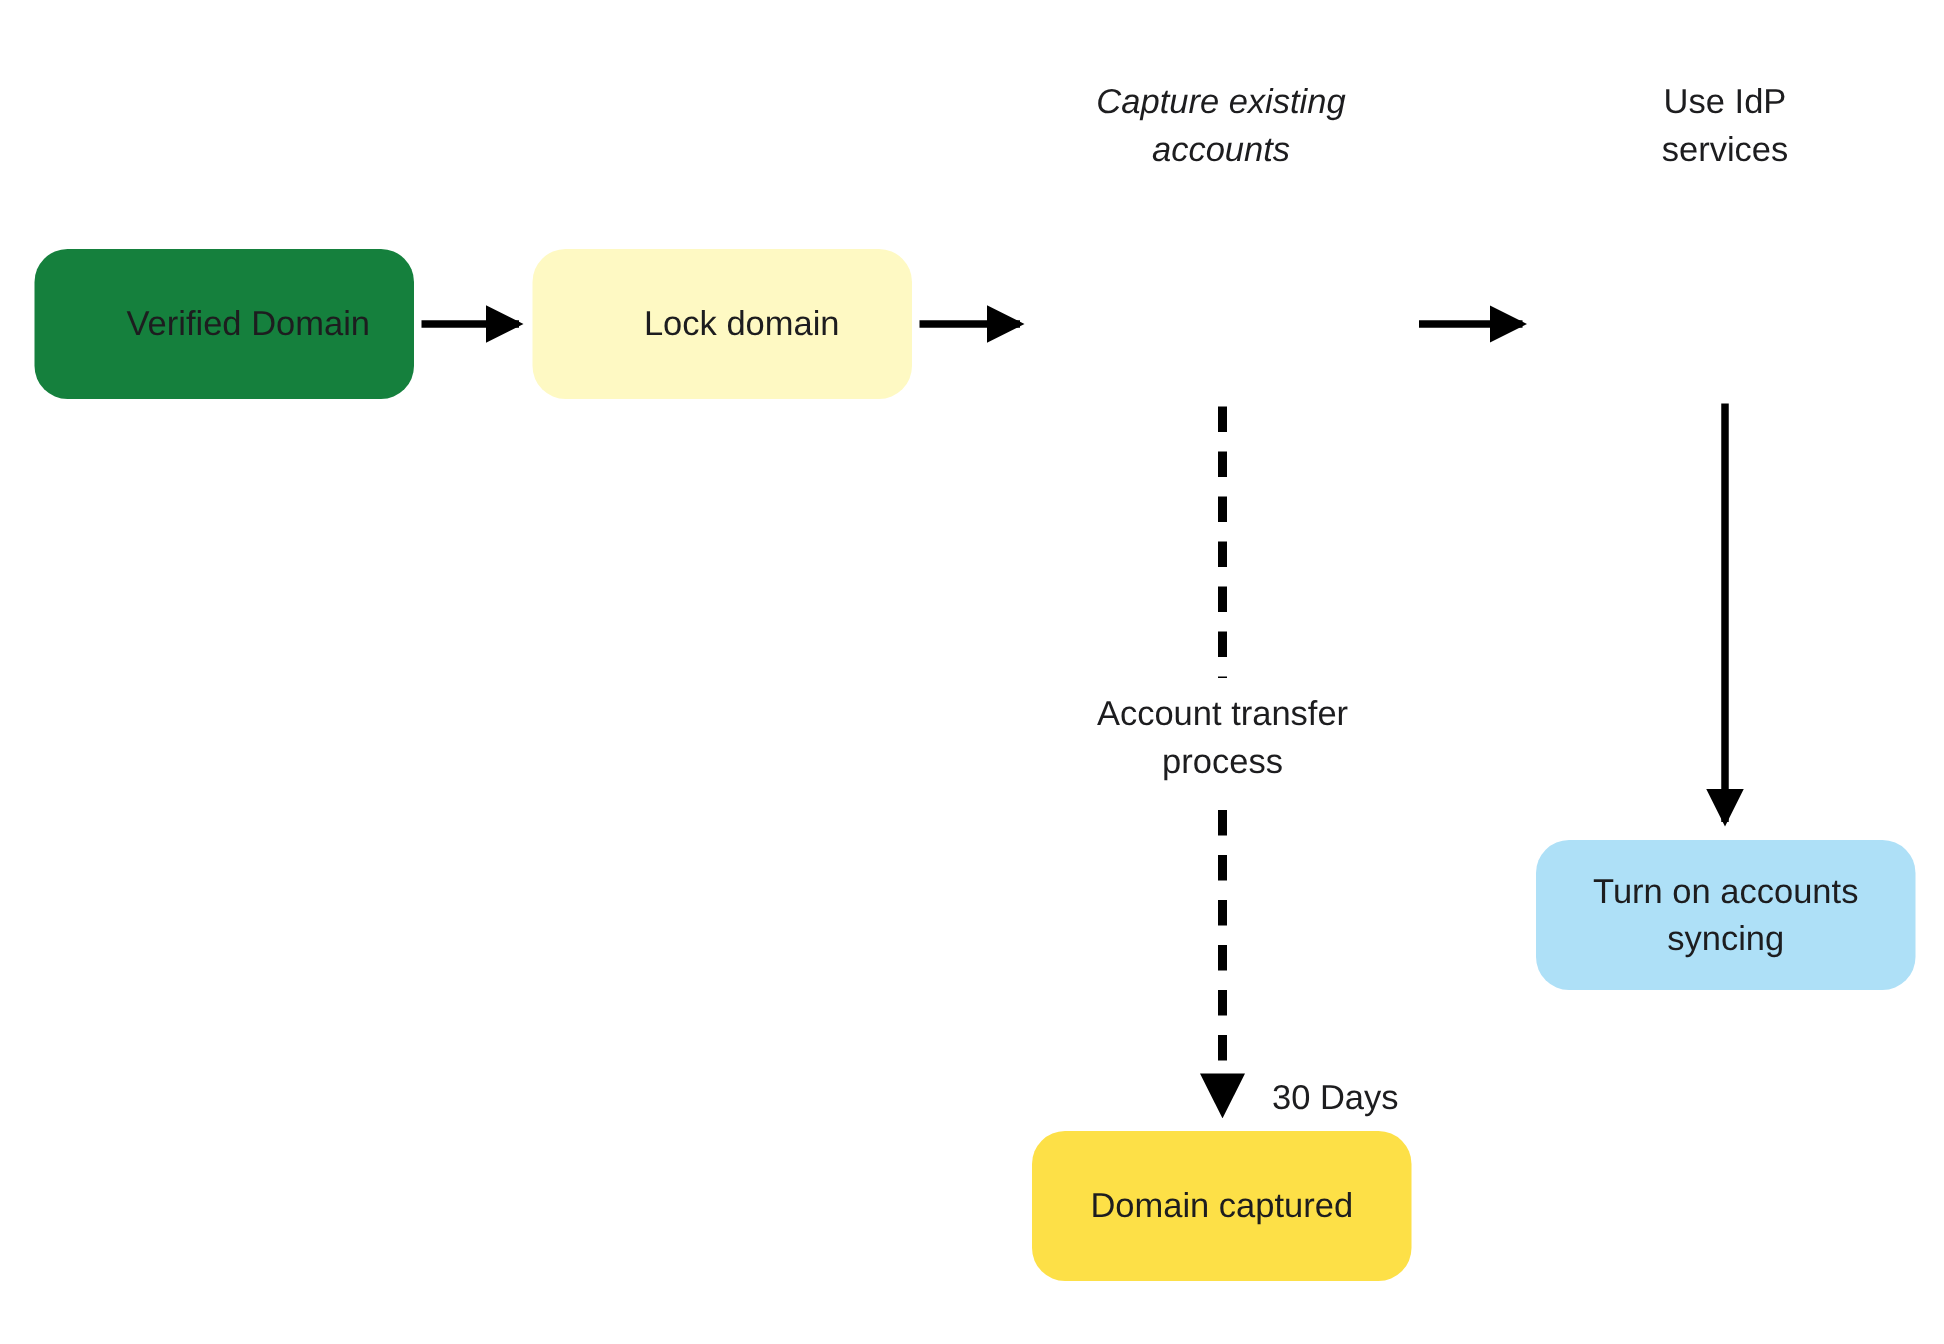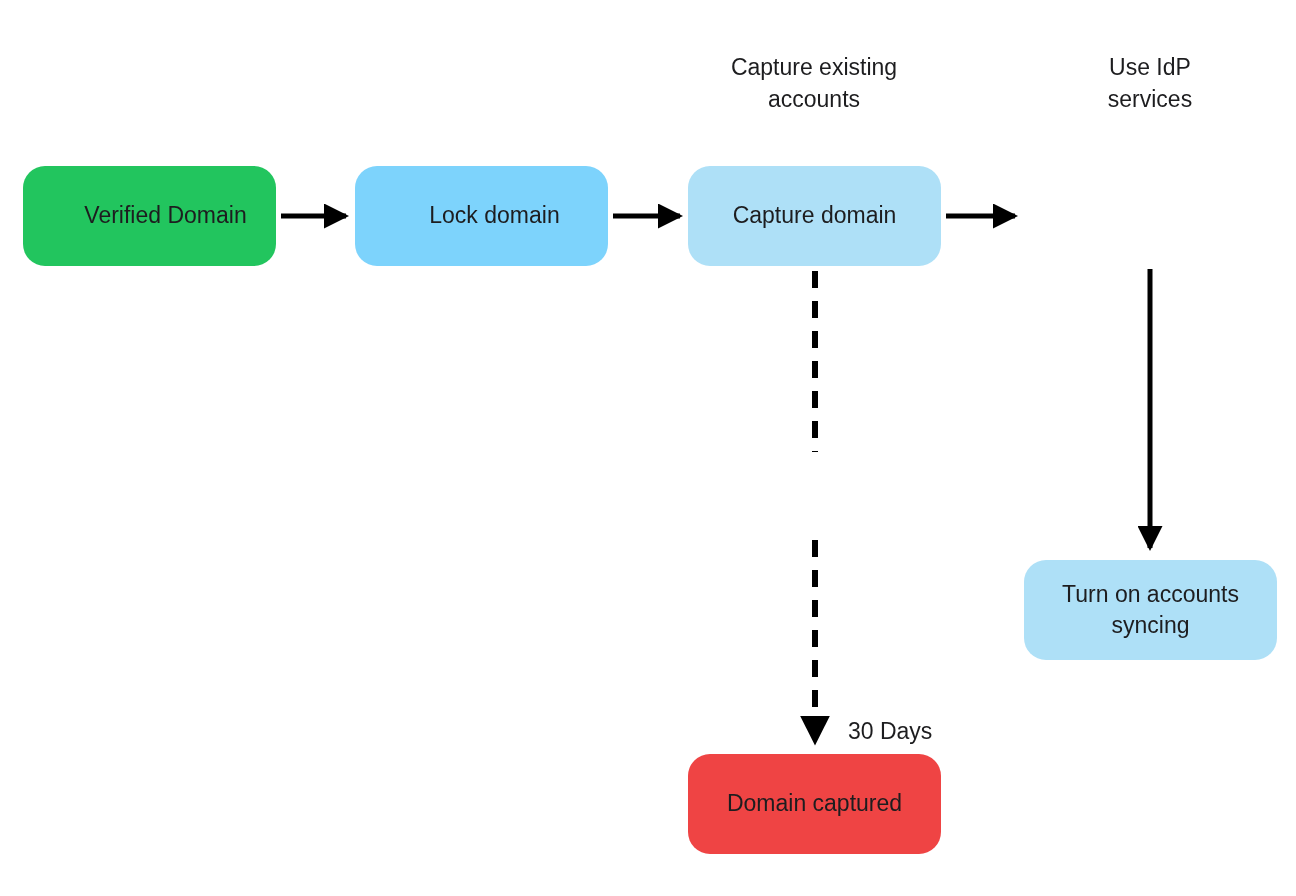--- a/index.html
+++ b/index.html
@@ -35,21 +35,21 @@
   .note--left { text-align: center; white-space: nowrap; }
   
   #n-verified   { left: 23px;   top: 166px; width: 253px; height: 100px; }
   #n-lock       { left: 355px;  top: 166px; width: 253px; height: 100px; }
   #n-capture    { left: 688px;  top: 166px; width: 253px; height: 100px; }
   #n-federated  { left: 1024px; top: 166px; width: 253px; height: 100px; }
   #n-directory  { left: 1024px; top: 560px; width: 253px; height: 100px; }
   #n-captured   { left: 688px;  top: 754px; width: 253px; height: 100px; }
   
   #a-limit      { left: 331px;  top: 32px;  width: 300px; }
-  #a-existing   { left: 664px;  top: 52px;  width: 300px; }
+  #a-existing   { left: 664px;  top: 52px;  width: 300px; font-style: italic; }
   #a-idp        { left: 1000px; top: 52px;  width: 300px; }
   #a-transfer   { left: 665px;  top: 460px; width: 300px; }
   #a-days       { left: 848px;  top: 716px; }
 </style>
 </head>
 <body>
 
 <div class="canvas">
 
   <svg class="arrows" width="1296" height="896" viewBox="0 0 1296 896">
@@ -59,44 +59,43 @@
       </marker>
     </defs>
     <line x1="281" y1="216" x2="346" y2="216" stroke="#000000" stroke-width="5" marker-end="url(#ah)"></line>
     <line x1="613" y1="216" x2="680" y2="216" stroke="#000000" stroke-width="5" marker-end="url(#ah)"></line>
     <line x1="946" y1="216" x2="1015" y2="216" stroke="#000000" stroke-width="5" marker-end="url(#ah)"></line>
     <line x1="1150" y1="269" x2="1150" y2="548" stroke="#000000" stroke-width="5" marker-end="url(#ah)"></line>
     <line x1="815" y1="271" x2="815" y2="452" stroke="#000000" stroke-width="6" stroke-dasharray="17 13"></line>
     <line x1="815" y1="540" x2="815" y2="742" stroke="#000000" stroke-width="6" stroke-dasharray="17 13" marker-end="url(#ah)"></line>
   </svg>
 
-  <div class="node" id="n-verified" style="background-color: #22c55e; padding-left: 48px;">
+  <div class="node" id="n-verified" style="background-color: #15803d; padding-left: 48px;">
     <span>Verified Domain</span>
   </div>
 
-  <div class="node" id="n-lock" style="background-color: #7dd3fc; padding-left: 42px;">
+  <div class="node" id="n-lock" style="background-color: #fef9c3; padding-left: 42px;">
     <span>Lock domain</span>
   </div>
 
-  <div class="node" id="n-capture" style="background-color: rgb(174, 224, 247);">
-    <span>Capture domain</span>
-  </div>
 
 
   <div class="node" id="n-directory" style="background-color: rgb(174, 224, 247);">
     <span>Turn on accounts syncing</span>
   </div>
 
-  <div class="node" id="n-captured" style="background-color: #ef4444; justify-content: center;">
+  <div class="node" id="n-captured" style="background-color: #fde047; justify-content: center;">
     <span>Domain captured</span>
   </div>
 
 
   <div class="note" id="a-existing">Capture existing
 accounts</div>
 
   <div class="note" id="a-idp">Use IdP
 services</div>
 
+  <div class="note" id="a-transfer">Account transfer
+process</div>
 
   <div class="note note--left" id="a-days">30 Days</div>
 
 </div>
 
 </body></html>

